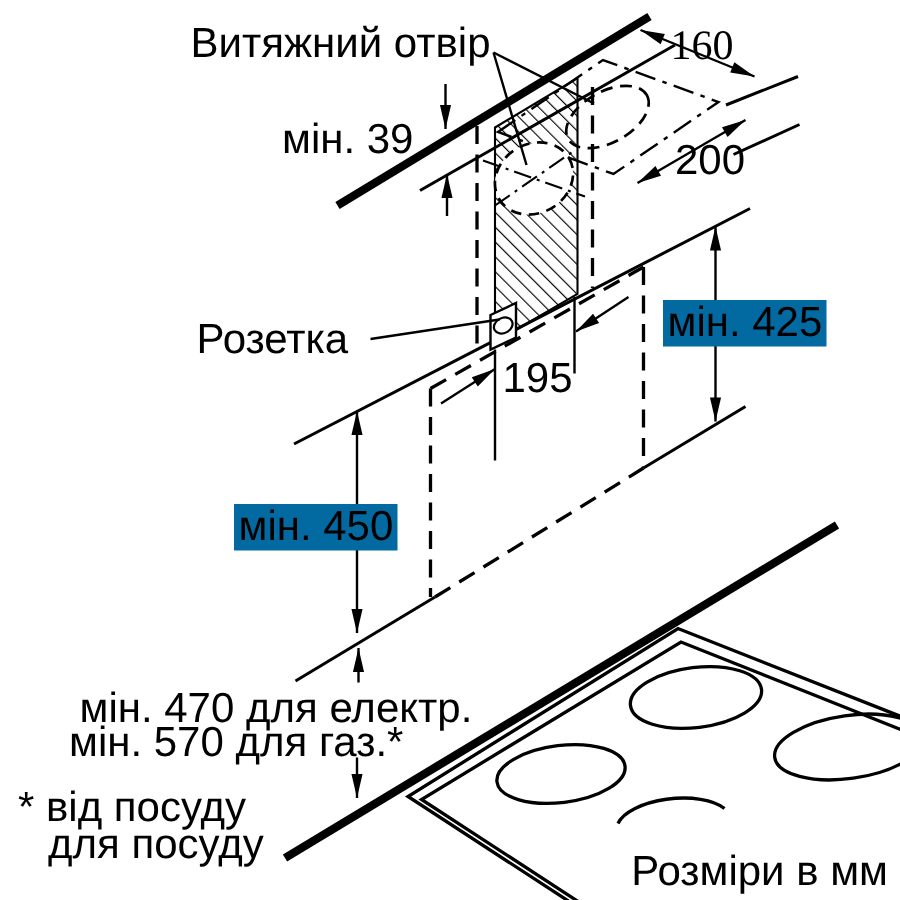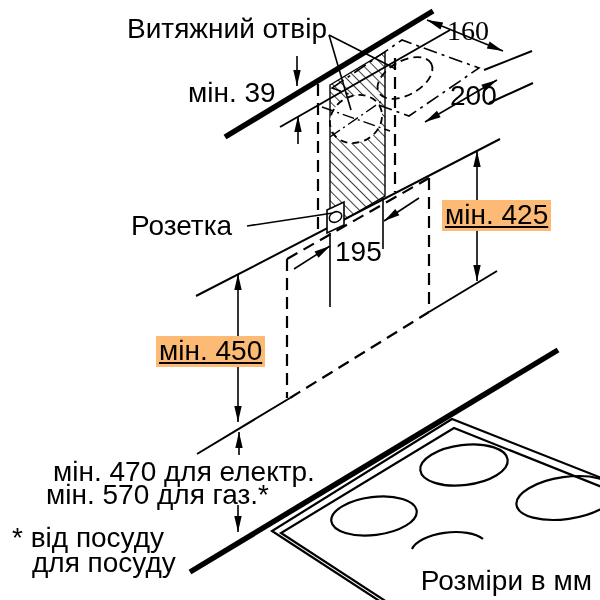--- a/index.html
+++ b/index.html
@@ -1,20 +1,20 @@
 <!DOCTYPE html>
 <html><head>
 <meta charset="utf-8">
 <style>
   html,body{margin:0;padding:0;background:#ffffff;}
   #stage{position:relative;width:600px;height:600px;background:#fff;overflow:hidden;
          font-family:"Liberation Sans", sans-serif;}
   #drawing{position:absolute;left:0;top:0;}
   .lbl{position:absolute;font-size:28px;color:#000;white-space:nowrap;line-height:1.1;}
-  .lbl.bg{background:#fdba74;padding:0 3px;text-decoration:underline;}
+  .lbl.bg{background:#0369a1;padding:0 3px;}
 </style>
 </head>
 <body>
 
 <div id="stage">
 
   <svg id="drawing" width="600" height="600" viewBox="0 0 600 600">
     <defs>
       <marker id="arr" viewBox="0 0 18 9" refX="17" refY="4.5" markerWidth="18" markerHeight="9" markerUnits="userSpaceOnUse" orient="auto-start-reverse">
         <path d="M1,0.8 L17,4.5 L1,8.2 Z" fill="#000"></path>
@@ -108,21 +108,21 @@
       <path d="M 412,549 A 38,17 -6 0 1 483,539" fill="none" stroke="#000" stroke-width="2.2"></path>
     </g>
   </svg>
 
   <div class="lbl" style="left:107px;top:14px;margin-left:20px;">Витяжний отвір</div>
 
   <div class="lbl" style="left:188px;top:78px;">мін. 39</div>
 
   <div class="lbl" style="left:447px;top:16px;font-family:Liberation Serif, serif;">160</div>
 
-  <div class="lbl" style="left:450px;top:81px;">200</div>
+  <div class="lbl" style="left:450px;top:92px;">200</div>
 
   <div class="lbl" style="left:131px;top:211px;">Розетка</div>
 
   <div class="lbl" style="left:335px;top:237px;">195</div>
 
   <div class="lbl bg" style="left:442px;top:200px;">мін. 425</div>
 
   <div class="lbl bg" style="left:156px;top:336px;">мін. 450</div>
 
   <div class="lbl" style="left:53px;top:457px;">мін. 470 для електр.</div>

